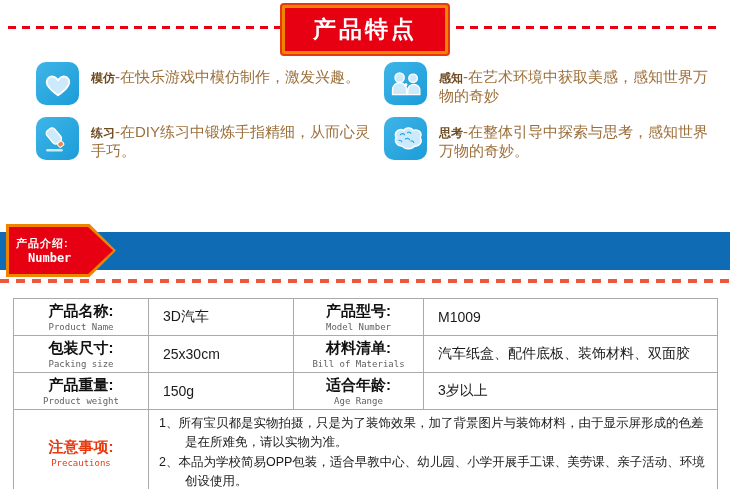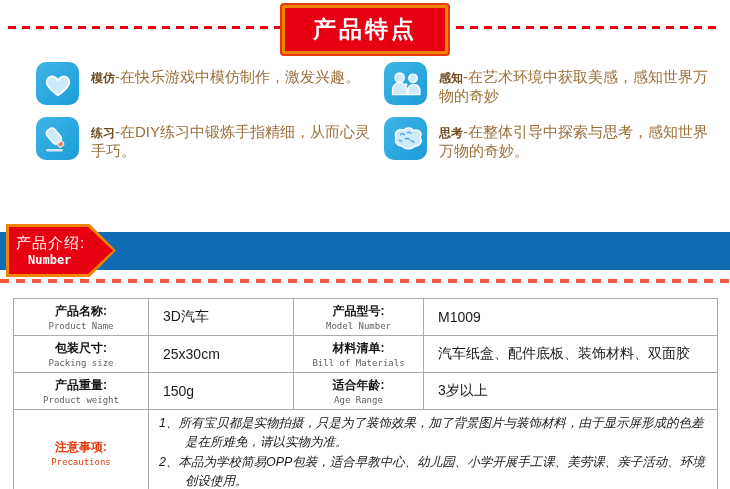--- a/index.html
+++ b/index.html
@@ -41,43 +41,43 @@
     width: 100%; height: 100%; background: #f08300;
     clip-path: polygon(0 0, 76% 0, 100% 50%, 76% 100%, 0 100%);
     position: relative;
   }
   .ribbon-inner {
     position: absolute; left: 3px; top: 3px; right: 3px; bottom: 3px; background: #e60012;
     clip-path: polygon(0 0, 76% 0, 100% 50%, 76% 100%, 0 100%);
     display: flex; flex-direction: column; justify-content: center; padding-left: 7px;
     color: #ffffff;
   }
-  .rib-zh { font-size: 15px; font-weight: normal; letter-spacing: 1px; }
+  .rib-zh { font-size: 11px; font-weight: bold; letter-spacing: 1px; }
   .rib-en { font-size: 12px; font-weight: bold; padding-left: 12px; font-family: "DejaVu Sans Mono", monospace; }
   .dash-bottom {
     position: absolute; top: 279px; left: 0; right: 0; height: 4px;
     background: repeating-linear-gradient(90deg, #f0563a 0 9px, transparent 9px 16px);
   }
 
   
   .spec-table {
     position: absolute; top: 298px; left: 13px; width: 705px;
     border-collapse: collapse; background: #ffffff; color: #1a1a1a;
     box-shadow: 0 2px 0 #e0e0e0;
   }
   .spec-table td { border: 1px solid #aaaaaa; vertical-align: middle; padding: 2px 6px; }
   .spec-table tr.r { height: 37px; }
   .spec-table tr.r-prec { height: 62px; }
   td.h { text-align: center; }
-  td.h .zh { font-weight: bold; font-size: 12px; color: #111111; }
+  td.h .zh { font-weight: bold; font-size: 15px; color: #111111; }
   td.h .en { font-size: 9px; color: #606060; font-family: "DejaVu Sans Mono", monospace; margin-top: 1px; text-align: center; }
   td.v { font-size: 14px; padding-left: 14px; }
   td.prec .zh, td.prec .en { color: #e8380d; }
   td.prec-text { font-size: 12.5px; line-height: 1.55; padding: 4px 10px; }
-  .prec-line { padding-left: 26px; text-indent: -26px; font-style: italic; }
+  .prec-line { padding-left: 26px; text-indent: -26px; }
 </style>
 </head>
 <body>
 
 <div>
   <div class="dash-top"></div>
   <div class="badge">
     <span>产品特点</span>
   </div>
 

